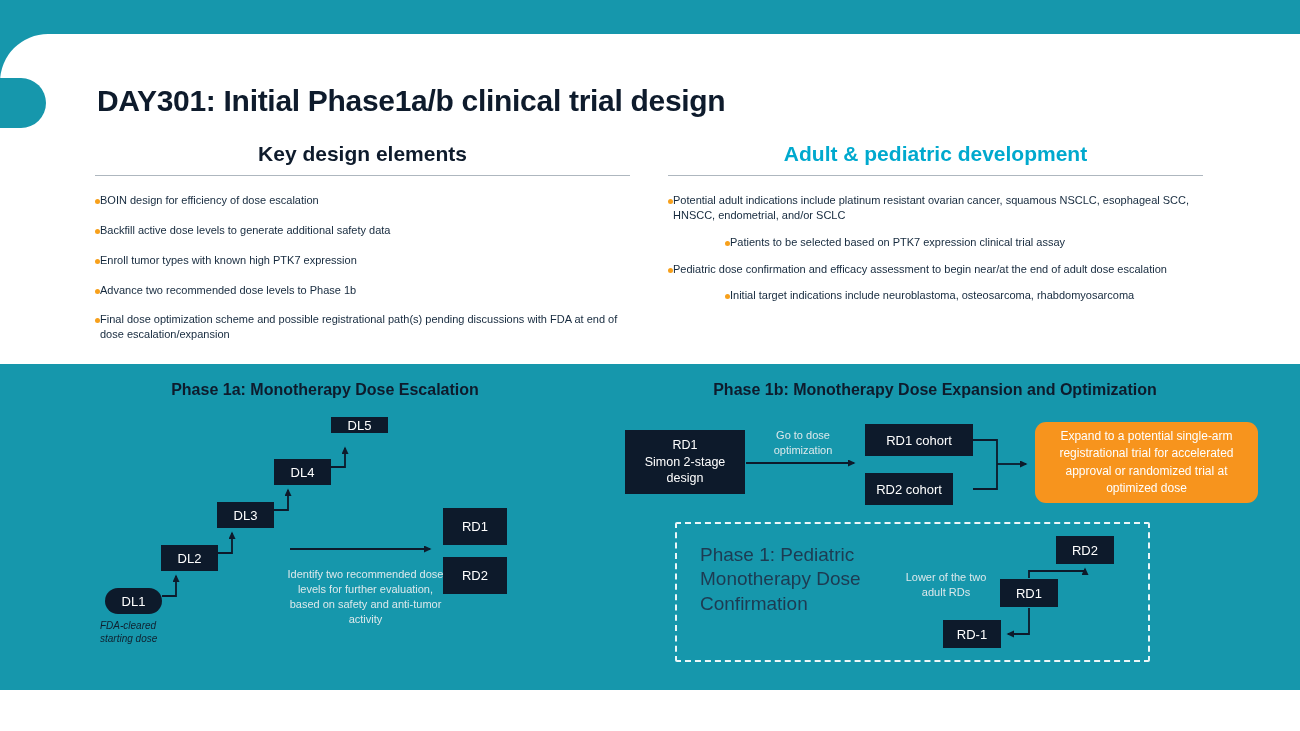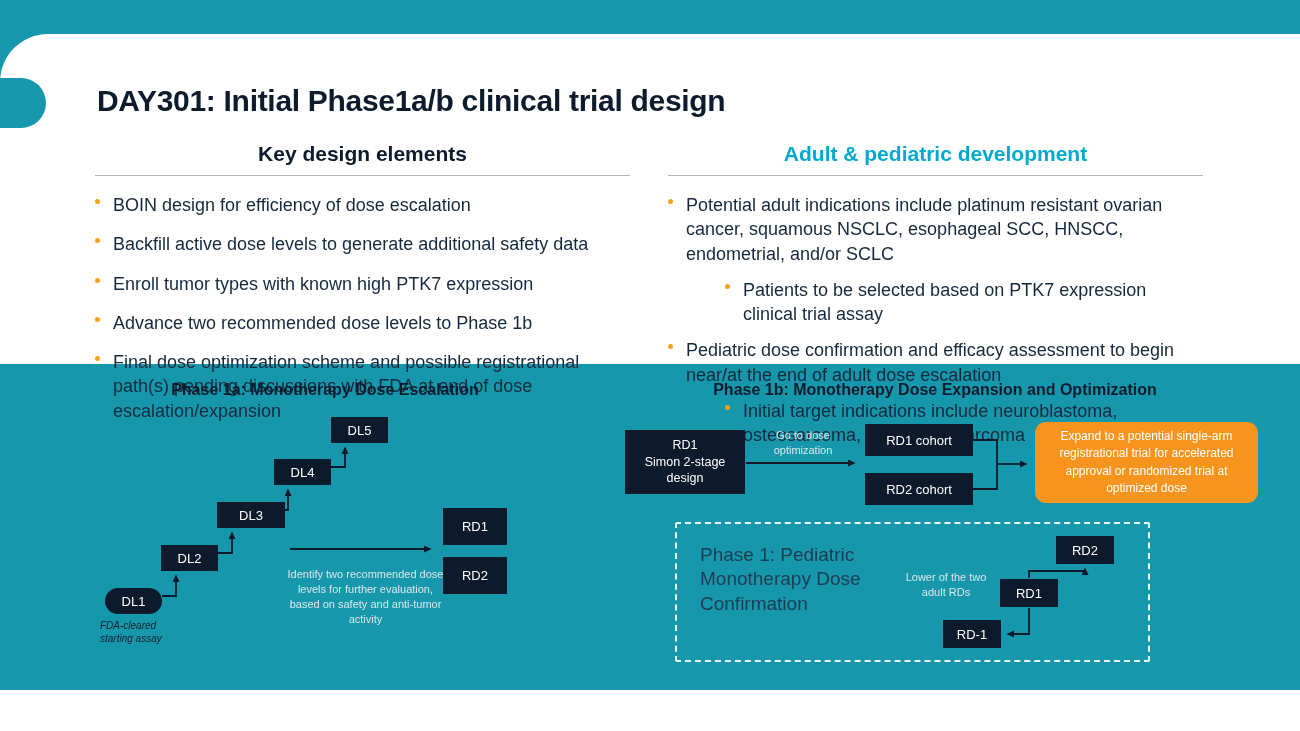--- a/index.html
+++ b/index.html
@@ -13,48 +13,48 @@
 
   .title { position:absolute; left:97px; top:84px; font-size:30px; font-weight:bold; color:#0E1B2C; letter-spacing:-0.3px; }
 
   .col { position:absolute; top:142px; width:535px; }
   .col-left { left:95px; }
   .col-right { left:668px; }
   .col-heading { font-size:21px; font-weight:bold; text-align:center; padding-bottom:9px; border-bottom:1.5px solid #aeb7bf; }
   .col-left .col-heading { color:#0E1B2C; }
   .col-right .col-heading { color:#00A9CE; }
   .bullets { padding-top:17px; }
-  .brow { display:flex; gap:13px; margin-bottom:15px; font-size:18px; color:#15293D; line-height:1.35; }
+  .brow { display:flex; gap:0; margin-bottom:15px; font-size:11px; color:#15293D; line-height:1.35; }
   .brow .dot { flex:none; width:5px; height:5px; border-radius:50%; background:#F7A01B; margin-top:6px; }
   .brow.lvl2 { padding-left:57px; margin-bottom:13px; }
   .col-right .brow { margin-bottom:12px; }
 
   .diagram-title { position:absolute; font-size:16px; font-weight:bold; color:#0E1B2C; text-align:center; }
   .dt-1a { left:90px; top:381px; width:470px; }
   .dt-1b { left:675px; top:381px; width:520px; }
 
   .nbox { position:absolute; background:#0D1A2B; color:#ffffff; display:flex; align-items:center; justify-content:center; font-size:13px; text-align:center; }
   .note { position:absolute; color:#DCE8EB; font-size:11px; line-height:1.35; text-align:center; }
   .fda-note { position:absolute; left:100px; top:619px; width:90px; font-size:10px; font-style:italic; color:#10202f; line-height:1.3; text-align:left; }
 
   
   .dl1 { left:105px; top:588px; width:57px; height:26px;border-radius:13px; }
   .dl2 { left:161px; top:545px; width:57px; height:26px; }
-  .dl3 { left:217px; top:502px; width:68px; height:26px; }
+  .dl3 { left:217px; top:502px; width:57px; height:26px; }
   .dl4 { left:274px; top:459px; width:57px; height:26px; }
-  .dl5 { left:331px; top:417px; width:57px; height:26px; }
+  .dl5 { left:331px; top:417px; width:57px; height:16px; }
   .rd1a { left:443px; top:508px; width:64px; height:37px; }
   .rd2a { left:443px; top:557px; width:64px; height:37px; }
   .identify-note { left:283px; top:567px; width:165px; }
 
   
   .simon { left:625px; top:430px; width:120px; height:64px; white-space:pre-line; font-size:12.5px; line-height:1.35; }
   .go-note { left:757px; top:428px; width:92px; }
   .rd1c { left:865px; top:424px; width:108px; height:32px; }
-  .rd2c { left:865px; top:473px; width:108px; height:32px; }
+  .rd2c { left:865px; top:473px; width:88px; height:32px; }
   .expand { position:absolute; left:1035px; top:422px; width:223px; height:81px; background:#F7941D; color:#ffffff; font-size:12px; line-height:1.45; display:flex; align-items:center; justify-content:center; text-align:center; padding:6px 10px;border-radius:11px; }
 
   .ped-box { position:absolute; left:675px; top:522px; width:475px; height:140px; border:2px dashed rgba(255,255,255,0.92); border-radius:2px; }
   .ped-title { position:absolute; left:700px; top:543px; width:175px; font-size:19px; color:#1D3B52; line-height:1.28; }
   .lower-note { left:900px; top:570px; width:92px; }
   .prd1 { left:1000px; top:579px; width:58px; height:28px; }
   .prd2 { left:1056px; top:536px; width:58px; height:28px; }
   .prdm1 { left:943px; top:620px; width:58px; height:28px; }
 
   .arrows { position:absolute; left:0; top:0; pointer-events:none; }
@@ -138,21 +138,21 @@
       <path d="M1029,608 V634 H1008" marker-end="url(#ah)"></path>
     </g>
   </svg>
 
   <div class="diagram-title dt-1a">Phase 1a: Monotherapy Dose Escalation</div>
   <div class="nbox dl1">DL1</div>
   <div class="nbox dl2">DL2</div>
   <div class="nbox dl3">DL3</div>
   <div class="nbox dl4">DL4</div>
   <div class="nbox dl5">DL5</div>
-  <div class="fda-note">FDA-cleared starting assay</div>
+  <div class="fda-note">FDA-cleared starting dose</div>
   <div class="note identify-note">Identify two recommended dose levels for further evaluation, based on safety and anti-tumor activity</div>
   <div class="nbox rd1a">RD1</div>
   <div class="nbox rd2a">RD2</div>
 
   <div class="diagram-title dt-1b">Phase 1b: Monotherapy Dose Expansion and Optimization</div>
   <div class="nbox simon">RD1
 Simon 2-stage
 design</div>
   <div class="note go-note">Go to dose optimization</div>
   <div class="nbox rd1c">RD1 cohort</div>

